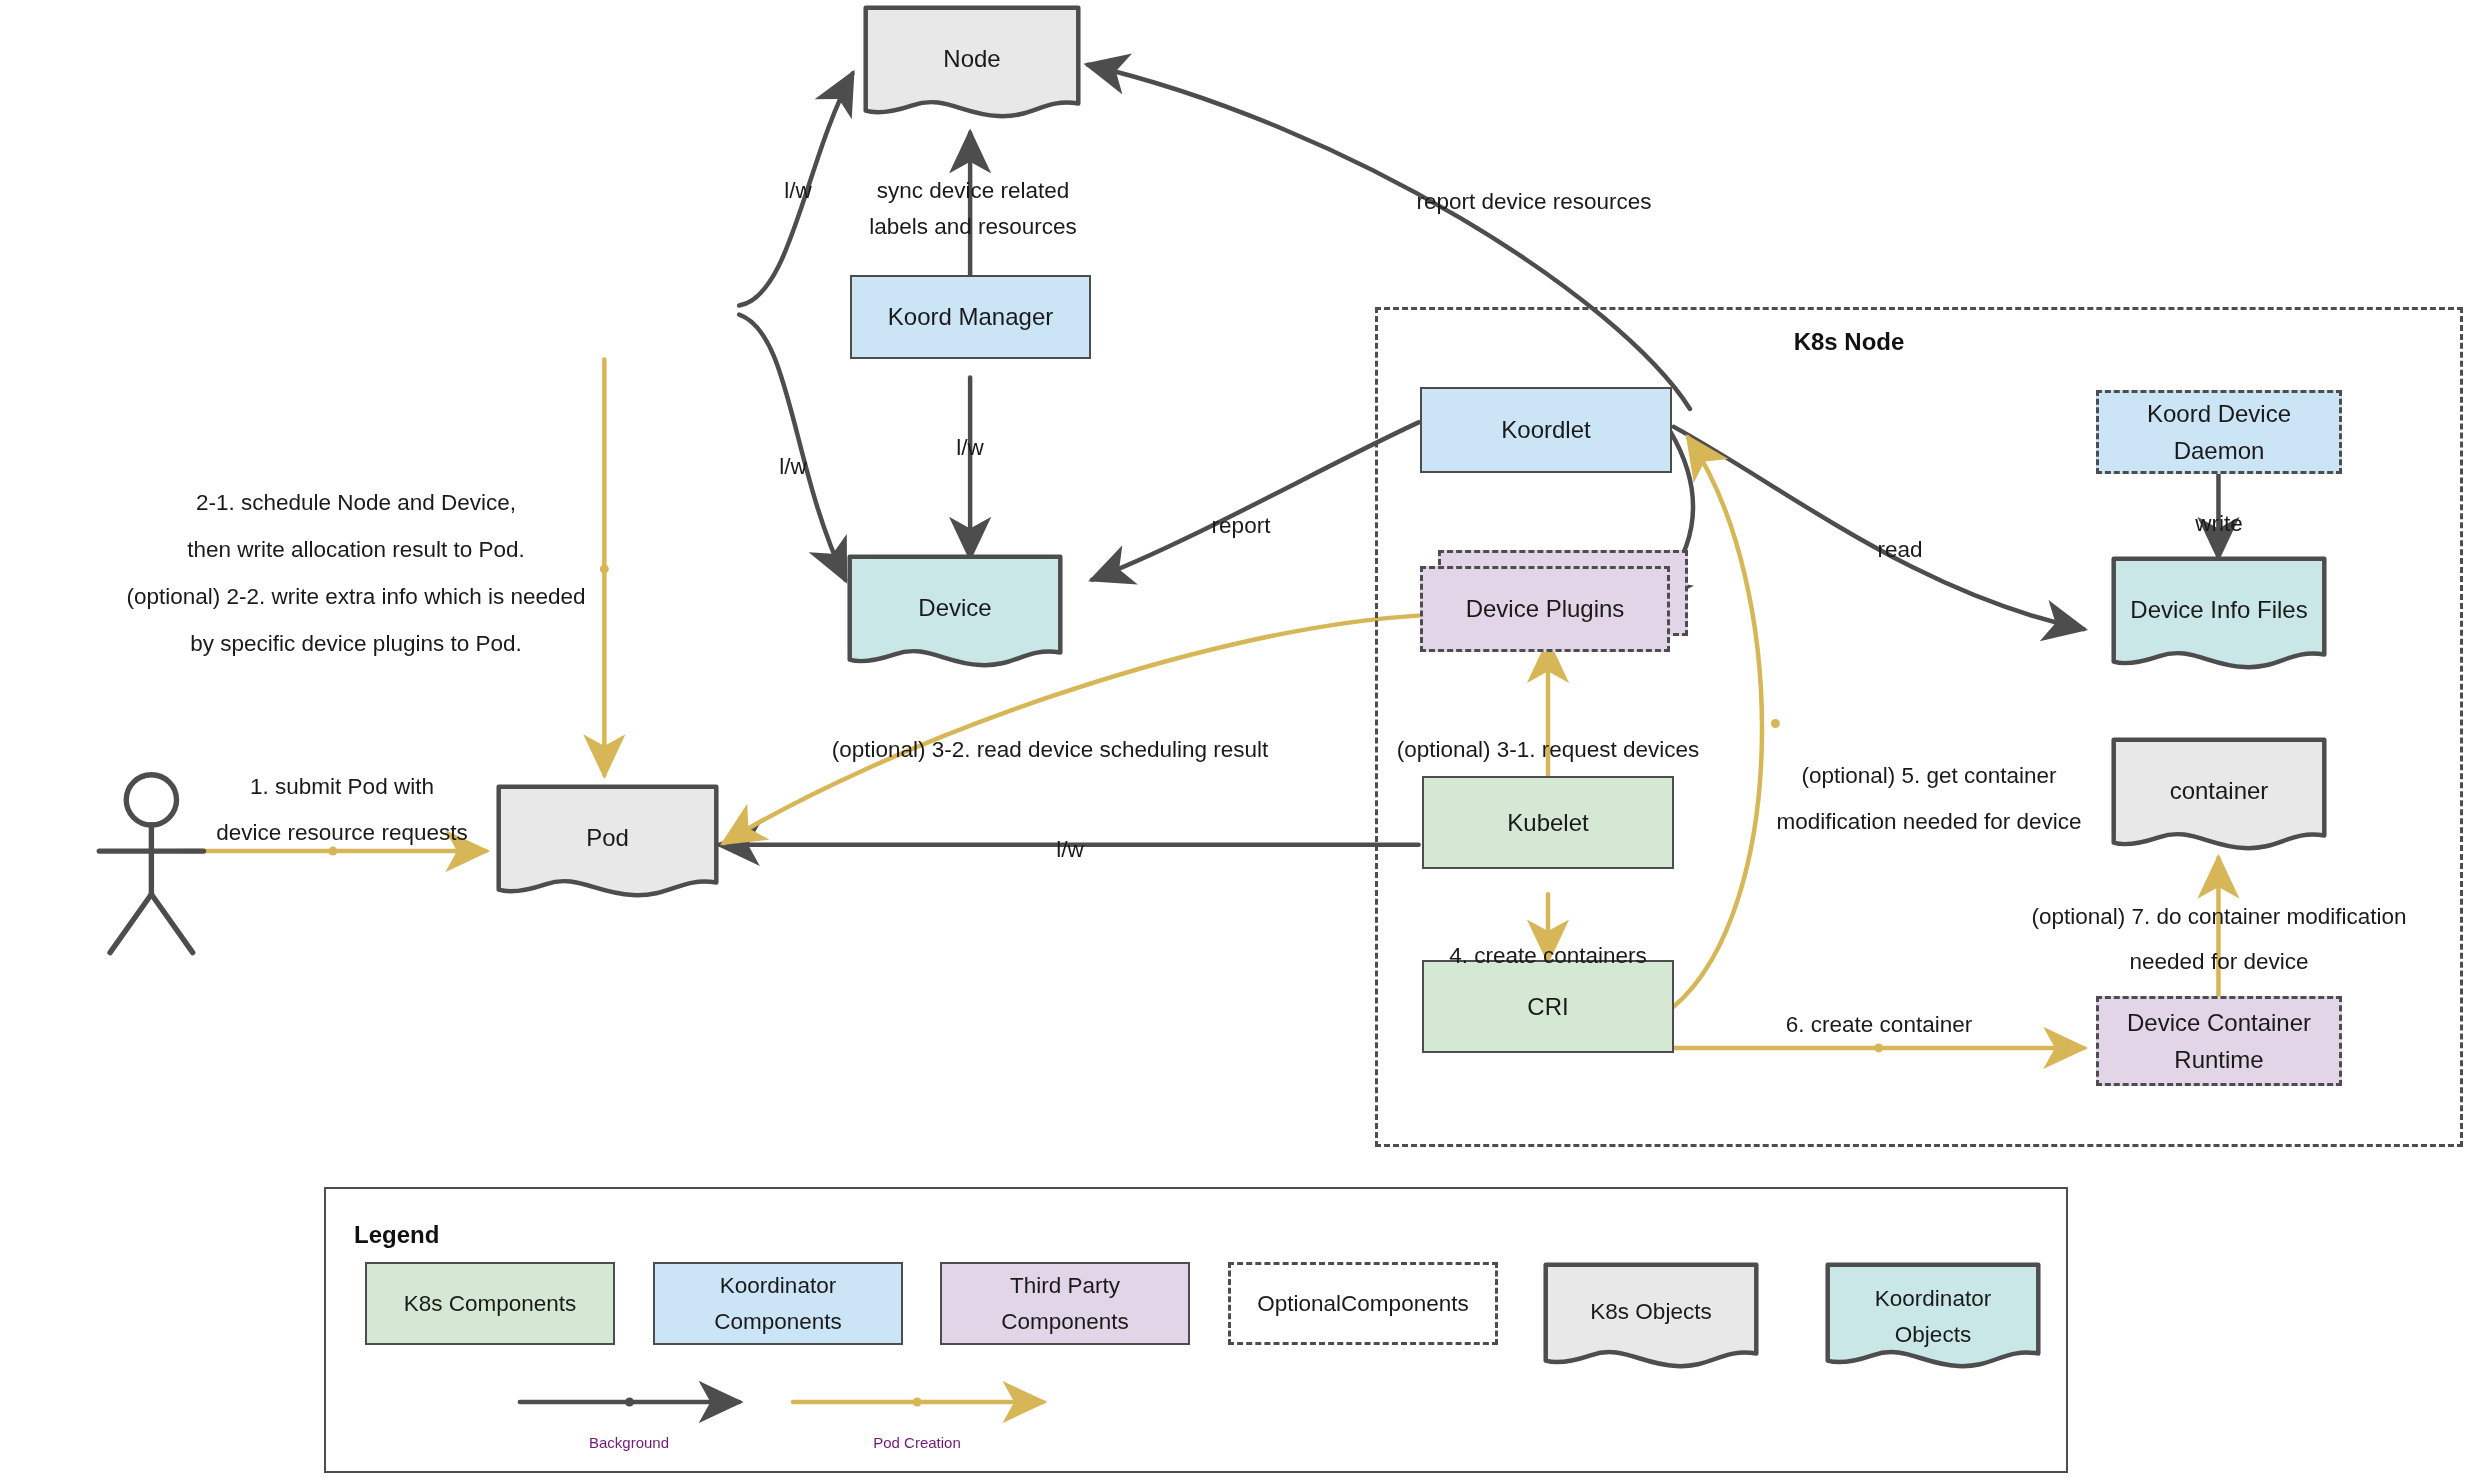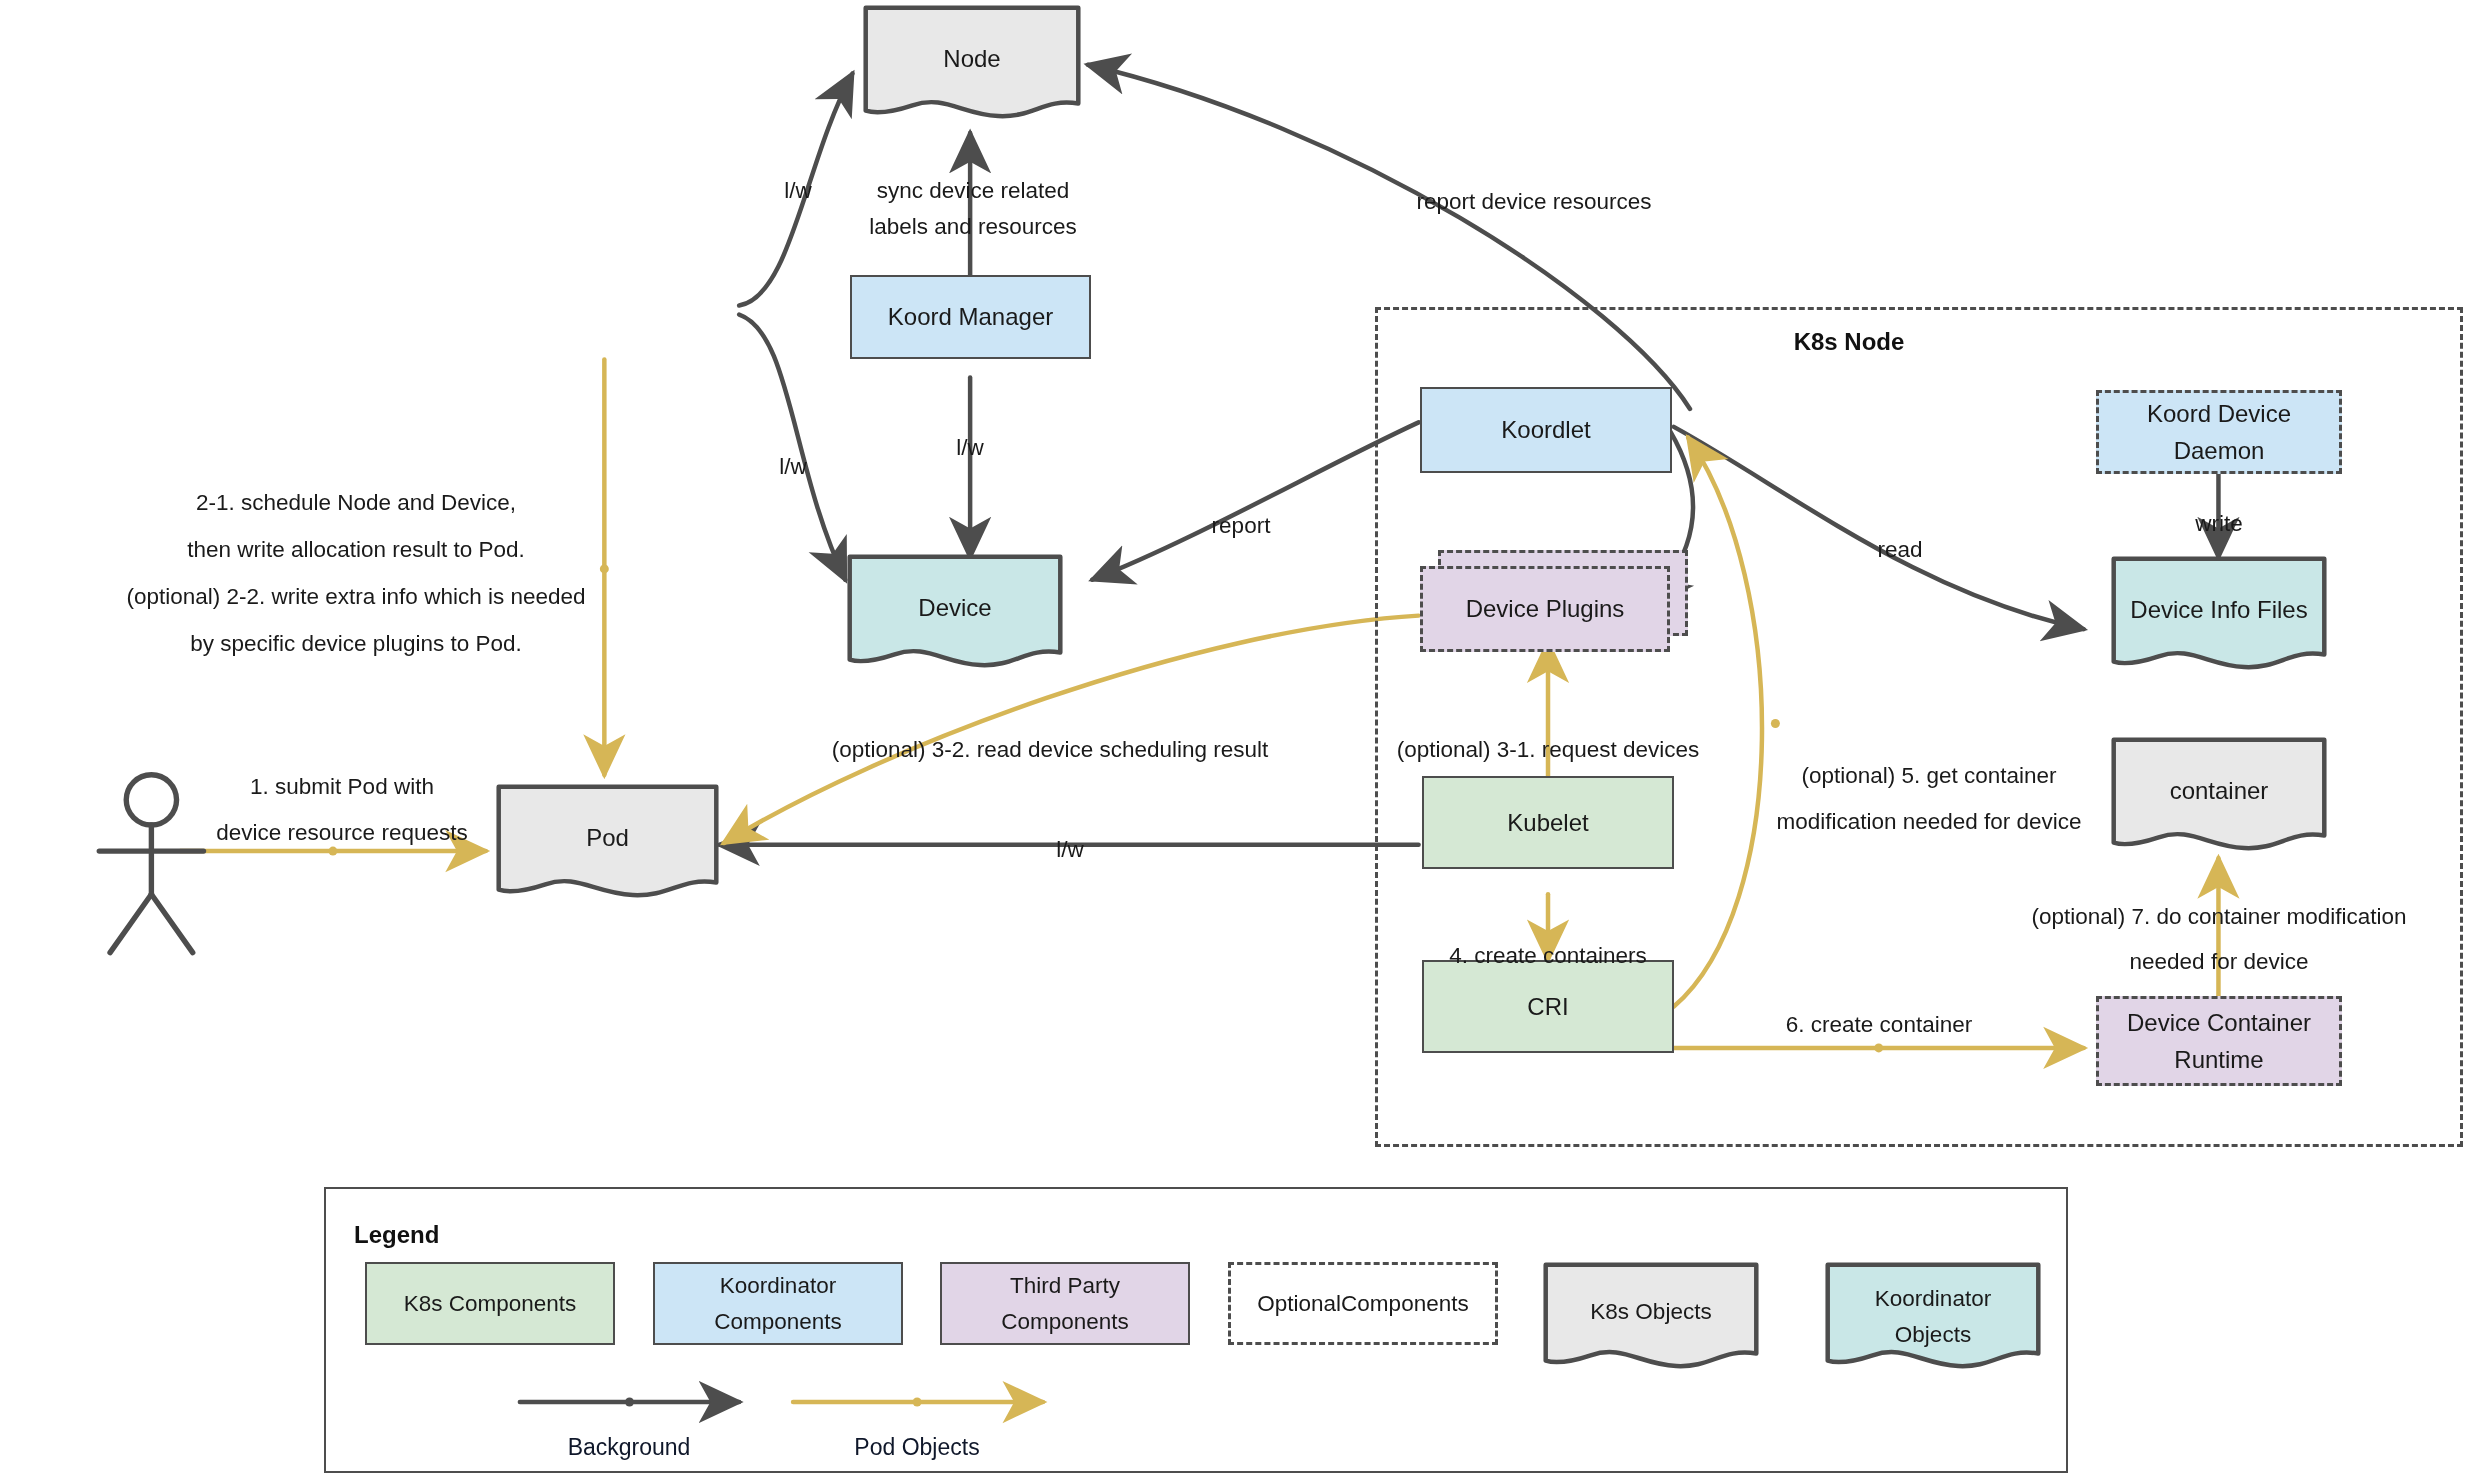--- a/index.html
+++ b/index.html
@@ -18,21 +18,21 @@
   .doc-text{position:absolute;left:0;right:0;display:flex;align-items:center;
             justify-content:center;text-align:right;font-size:24px;line-height:1.55;color:#1a1a1a;}
   #k8snode{position:absolute;box-sizing:border-box;border:3.6px dashed #4d4d4d;}
   #k8snode-title{position:absolute;font-size:24px;font-weight:bold;color:#111;}
   #legend-box{position:absolute;box-sizing:border-box;border:2.7px solid #4d4d4d;background:#fff;}
   #legend-title{position:absolute;font-size:24px;font-weight:bold;color:#111;}
   .leg-sw{position:absolute;box-sizing:border-box;border:2.7px solid #4d4d4d;
           display:flex;align-items:center;justify-content:center;text-align:center;
           font-size:22.5px;line-height:1.6;color:#1a1a1a;}
   .leg-sw.dashed{border-style:dashed;border-width:3.6px;background:#fff;}
-  .leg-cap{position:absolute;font-size:23px;color:#0f172a;text-align:center;white-space:nowrap;}
+  .leg-cap{position:absolute;font-size:15px;color:#701a75;text-align:center;white-space:nowrap;}
   .stack-back{position:absolute;box-sizing:border-box;border:3.6px dashed #4d4d4d;}
 </style>
 </head>
 <body>
 
 <div id="stage">
 
   <svg class="layer" viewBox="0 0 2753 1649" width="2475" height="1482">
     <defs>
       <marker id="ah-dark" markerWidth="11" markerHeight="11" refX="9" refY="5.5" orient="auto" markerUnits="strokeWidth">
@@ -252,16 +252,16 @@
       <line x1="578" y1="1560" x2="822" y2="1560" stroke="#4d4d4d" marker-end="url(#ah-dark)"></line>
       <line x1="882" y1="1560" x2="1160" y2="1560" stroke="#d6b656" marker-end="url(#ah-gold)"></line>
     </g>
     <g stroke="none">
       <circle cx="700" cy="1560" r="5" fill="#4d4d4d"></circle>
       <circle cx="1020" cy="1560" r="5" fill="#d6b656"></circle>
     </g>
   </svg>
 
   <div class="leg-cap" style="left:629px;top:1434px;transform:translateX(-50%);">Background</div>
-  <div class="leg-cap" style="left:917px;top:1434px;transform:translateX(-50%);">Pod Objects</div>
+  <div class="leg-cap" style="left:917px;top:1434px;transform:translateX(-50%);">Pod Creation</div>
 
 </div>
 
 
 </body></html>

